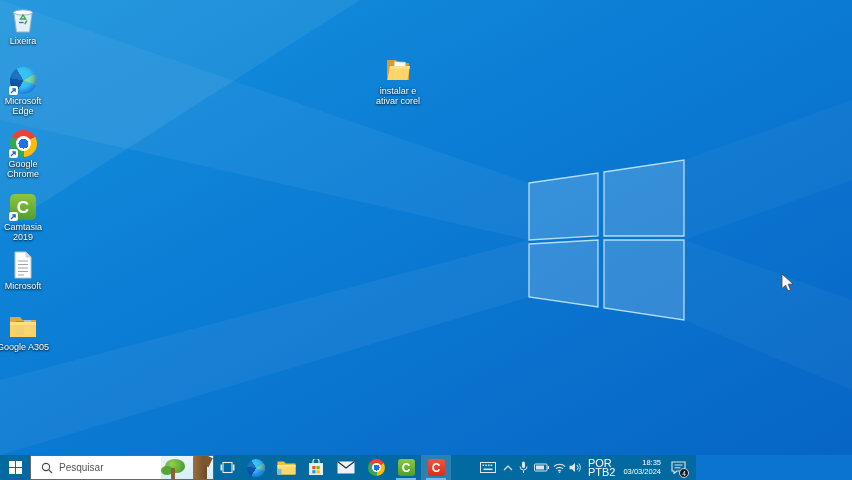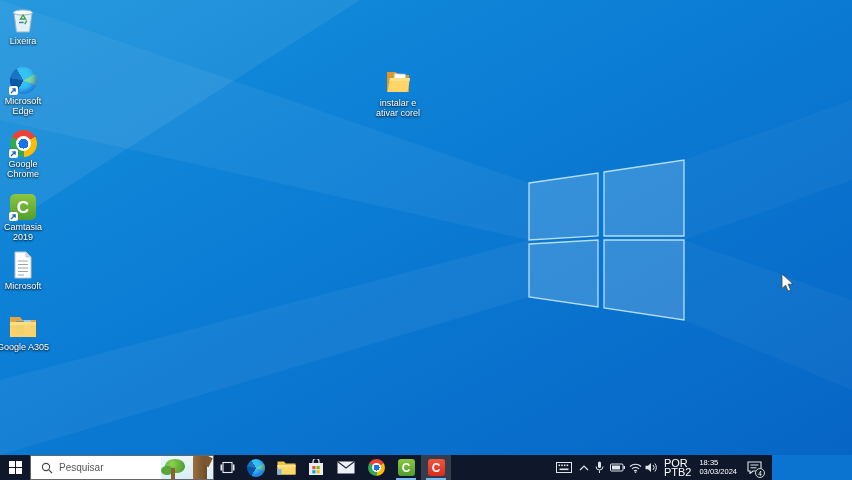--- a/index.html
+++ b/index.html
@@ -17,61 +17,61 @@
   .dicon .lbl{
     margin-top:3px;font-size:9px;line-height:9.5px;color:#fff;text-align:center;
     text-shadow:0 1px 2px rgba(0,0,0,.8),0 0 3px rgba(0,0,0,.45);max-width:58px;
   }
   .p0{left:-9px;top:4px}
   .p1{left:-9px;top:64px}
   .p2{left:-9px;top:127px}
   .p3{left:-9px;top:190px}
   .p4{left:-9px;top:249px}
   .p5{left:-9px;top:310px}
-  .pc{left:366px;top:66px}
+  .pc{left:366px;top:54px}
   .sc-badge{position:absolute;left:-1px;bottom:-1px;width:9px;height:9px;background:#fff;border-radius:2px;
     box-shadow:0 0 1px rgba(0,0,0,.4);display:flex;align-items:center;justify-content:center;}
   
   .edge-ic{width:27px;height:27px;border-radius:50%;
     background:conic-gradient(from 210deg,#0c59a4 0 70deg,#1b74c4 70deg 120deg,#36c3f2 120deg 210deg,#7ed7a0 210deg 260deg,#36c3f2 260deg 360deg);
     box-shadow:inset -2px -3px 5px rgba(9,52,199,.55);}
   
   .chrome-ic{width:27px;height:27px;border-radius:50%;position:relative;
     background:conic-gradient(from -60deg,#ea4335 0 120deg,#fbbc05 120deg 240deg,#34a853 240deg 360deg);}
   .chrome-ic::after{content:"";position:absolute;left:50%;top:50%;width:15px;height:15px;margin:-7.5px 0 0 -7.5px;border-radius:50%;
     background:radial-gradient(circle,#1a73e8 0 5px,#fff 5px 7.5px);}
   .chrome-sm{width:17px;height:17px;}
   .chrome-sm::after{width:9px;height:9px;margin:-4.5px 0 0 -4.5px;background:radial-gradient(circle,#1a73e8 0 3px,#fff 3px 4.5px);}
   
   .cam-ic{width:26px;height:26px;border-radius:5px;background:linear-gradient(180deg,#8dc63f,#4f9e2f);
     display:flex;align-items:center;justify-content:center;color:#fff;font-weight:bold;font-size:17px;line-height:1;}
   .cam-sm{width:17px;height:17px;border-radius:3px;font-size:12px;}
   .corel-sm{width:17px;height:17px;border-radius:3px;background:linear-gradient(180deg,#f05540,#d92d1c);
     display:flex;align-items:center;justify-content:center;color:#fff;font-weight:bold;font-size:12px;line-height:1;}
   
-  .taskbar{position:absolute;left:0;bottom:0;width:772px;height:25px;background:#0f172a;display:flex;align-items:stretch;z-index:5;}
+  .taskbar{position:absolute;left:0;bottom:0;width:696px;height:25px;background:#0369a1;display:flex;align-items:stretch;z-index:5;}
   .tbtn{width:30px;display:flex;align-items:center;justify-content:center;position:relative;flex:0 0 auto;}
   .run::after{content:"";position:absolute;left:5px;right:5px;bottom:0;height:2px;background:#76b9ed;}
   .active-app{background:rgba(255,255,255,.16);}
   .searchbox{flex:0 0 184px;background:#fff;border:1px solid #666;box-sizing:border-box;display:flex;align-items:center;position:relative;}
   .searchbox input{border:none;outline:none;font-size:10px;color:#444;width:95px;background:transparent;padding:0;margin-left:6px;
     font-family:"Liberation Sans",sans-serif;}
   .searchbox input::placeholder{color:#555;}
   .sb-ico{margin-left:10px;flex:0 0 auto;display:flex;}
   .highlight{position:absolute;right:0;top:0;bottom:0;width:52px;overflow:hidden;background:linear-gradient(180deg,#eaf6fb,#d8eef7);}
   .tree-foliage{position:absolute;left:4px;top:3px;width:20px;height:14px;border-radius:50% 50% 45% 45%;
     background:radial-gradient(circle at 35% 35%,#8fd24d,#3f8f2a);}
   .tree-foliage2{position:absolute;left:0px;top:10px;width:12px;height:9px;border-radius:50%;background:#57a636;}
   .tree-trunk{position:absolute;left:10px;top:12px;width:4px;height:12px;background:#8a6132;}
   .big-trunk{position:absolute;right:6px;top:-2px;width:14px;height:30px;border-radius:4px;background:linear-gradient(90deg,#9a7040,#6d4b26);}
   .big-branch{position:absolute;right:2px;top:0;width:8px;height:10px;background:#7c5630;transform:rotate(25deg);}
   .tray{margin-left:auto;display:flex;align-items:center;flex:0 0 auto;}
   .tray-ic{width:16px;height:25px;display:flex;align-items:center;justify-content:center;flex:0 0 auto;}
   .lang{font-size:11px;line-height:8.5px;color:#fff;text-align:left;padding:0 4px;cursor:default;}
-  .clock{font-size:7.5px;line-height:8.5px;color:#fff;padding:0 4px;cursor:default;}
+  .clock{font-size:7.5px;line-height:8.5px;color:#fff;text-align:right;padding:0 4px;cursor:default;}
   .action{position:relative;width:26px;height:25px;display:flex;align-items:center;justify-content:center;}
   .badge{position:absolute;right:2px;bottom:2px;width:10px;height:10px;border-radius:50%;background:#121d29;
     border:1px solid #cdd6e0;color:#fff;font-size:6.5px;display:flex;align-items:center;justify-content:center;box-sizing:border-box;}
   .show-desktop{width:4px;border-left:1px solid rgba(255,255,255,.3);}
   
   .cursor{position:absolute;left:781px;top:273px;z-index:9;}
 </style>
 </head>
 <body>
 

